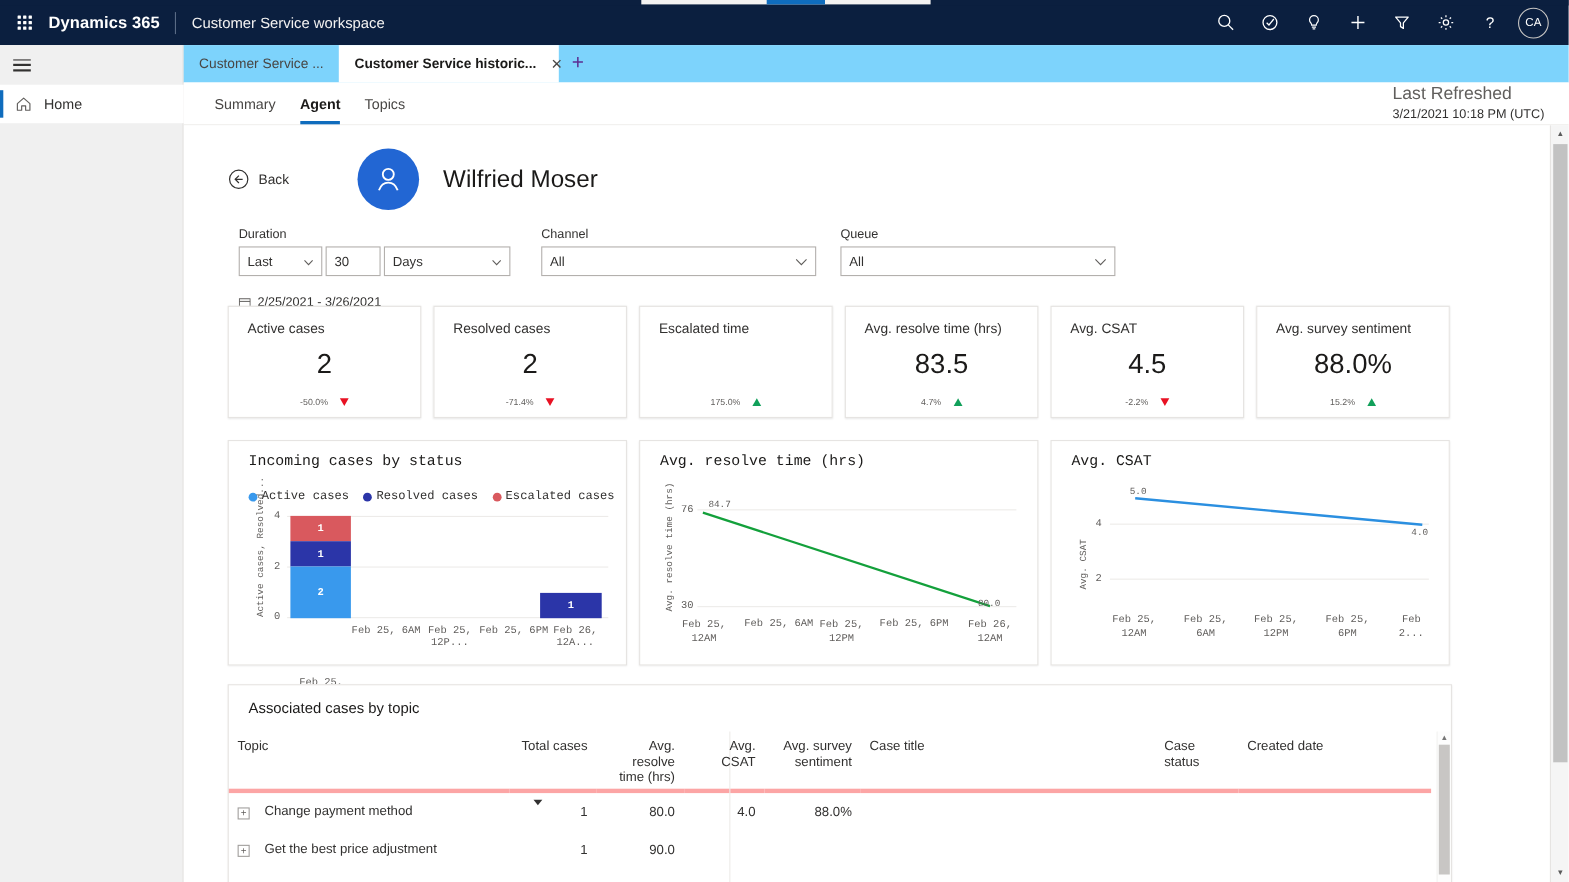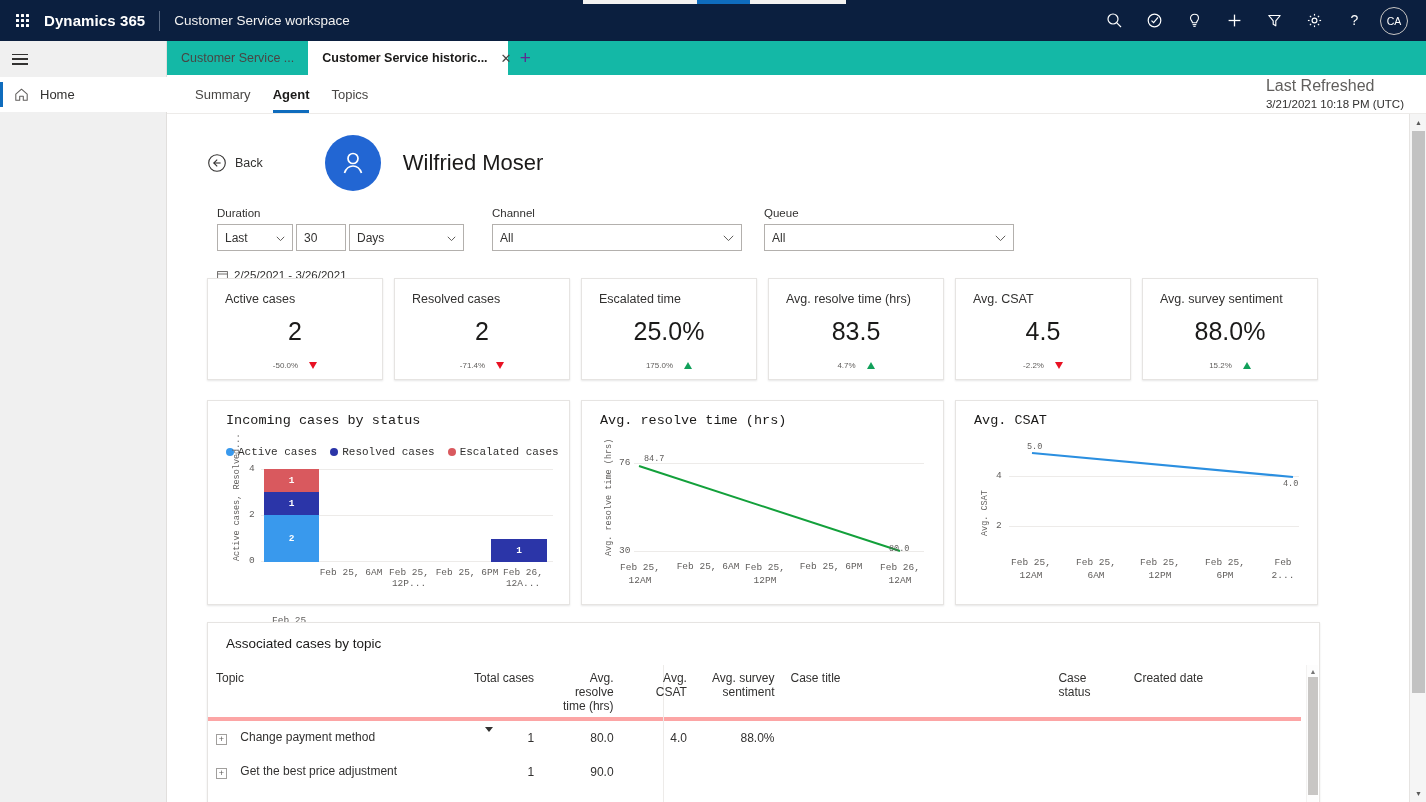--- a/index.html
+++ b/index.html
@@ -75,21 +75,21 @@
   }
   #nav-home .accent {
     position: absolute; left: 0; top: 5px; width: 3px; height: 25px; background: #0f6cbd;
   }
   #nav-home .nav-ico { margin-left: 14px; margin-right: 11px; display:flex; }
   #nav-home .nav-label { font-size: 13px; color: #323130; }
 
   
   #tab-strip {
     position: absolute; top: 41px; left: 167px; width: 1259px; height: 34px;
-    background: #14b8a6;
+    background: #7dd3fc;
     display: flex; align-items: flex-end;
   }
   .app-tab {
     height: 34px; display: flex; align-items: center; padding: 0 14px;
     font-size: 12.5px; color: #484644; cursor: pointer; max-width: 200px; white-space: nowrap;
   }
   .app-tab.active {
     background: #ffffff; color: #1b1a19; font-weight: bold; padding-right: 8px;
   }
   .tab-close {
@@ -473,21 +473,20 @@
     <div class="kpi-card">
       <div class="kpi-title">Resolved cases</div>
       <div class="kpi-value">2</div>
       <div class="kpi-delta">
         <span class="pct">-71.4%</span>
         <span class="tri down"></span>
       </div>
     </div>
     <div class="kpi-card">
       <div class="kpi-title">Escalated time</div>
-      <div class="kpi-value">25.0%</div>
       <div class="kpi-delta">
         <span class="pct">175.0%</span>
         <span class="tri up"></span>
       </div>
     </div>
     <div class="kpi-card">
       <div class="kpi-title">Avg. resolve time (hrs)</div>
       <div class="kpi-value">83.5</div>
       <div class="kpi-delta">
         <span class="pct">4.7%</span>

